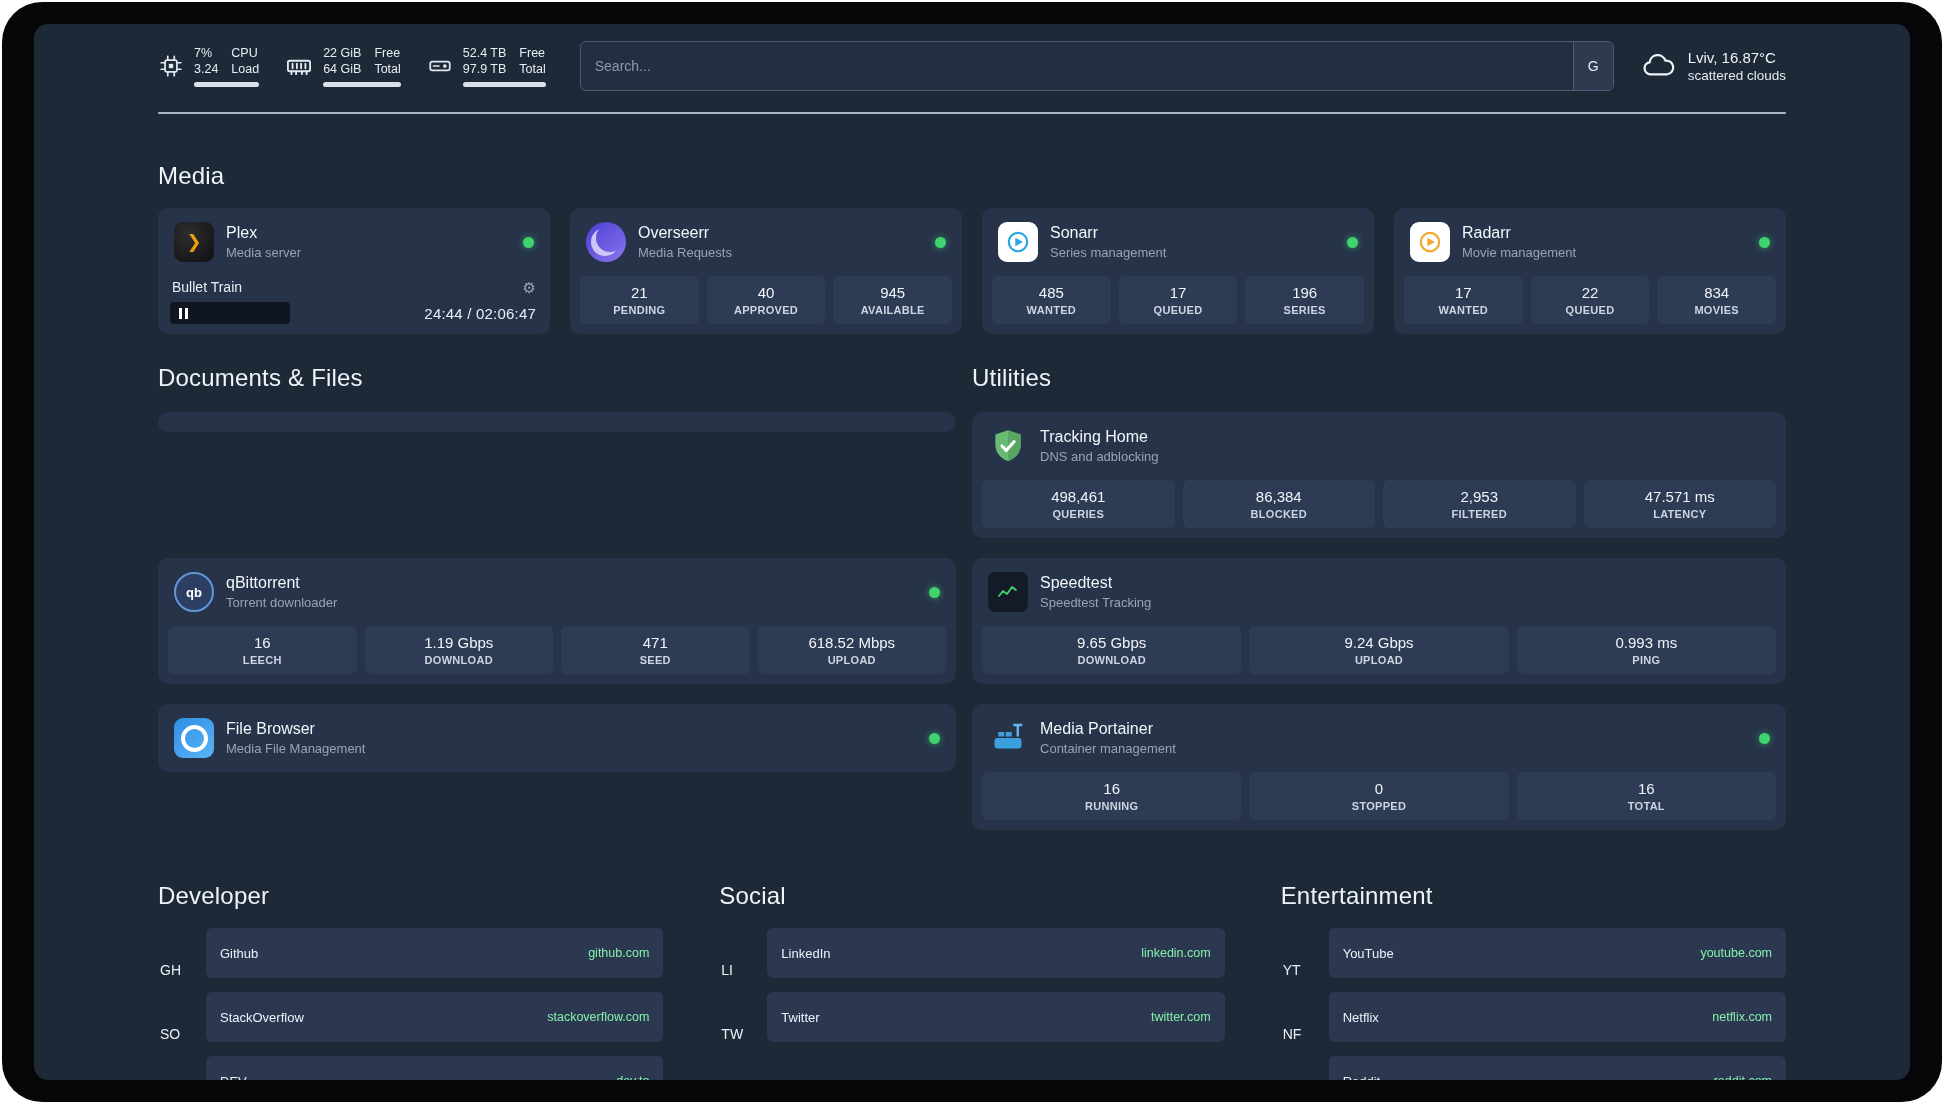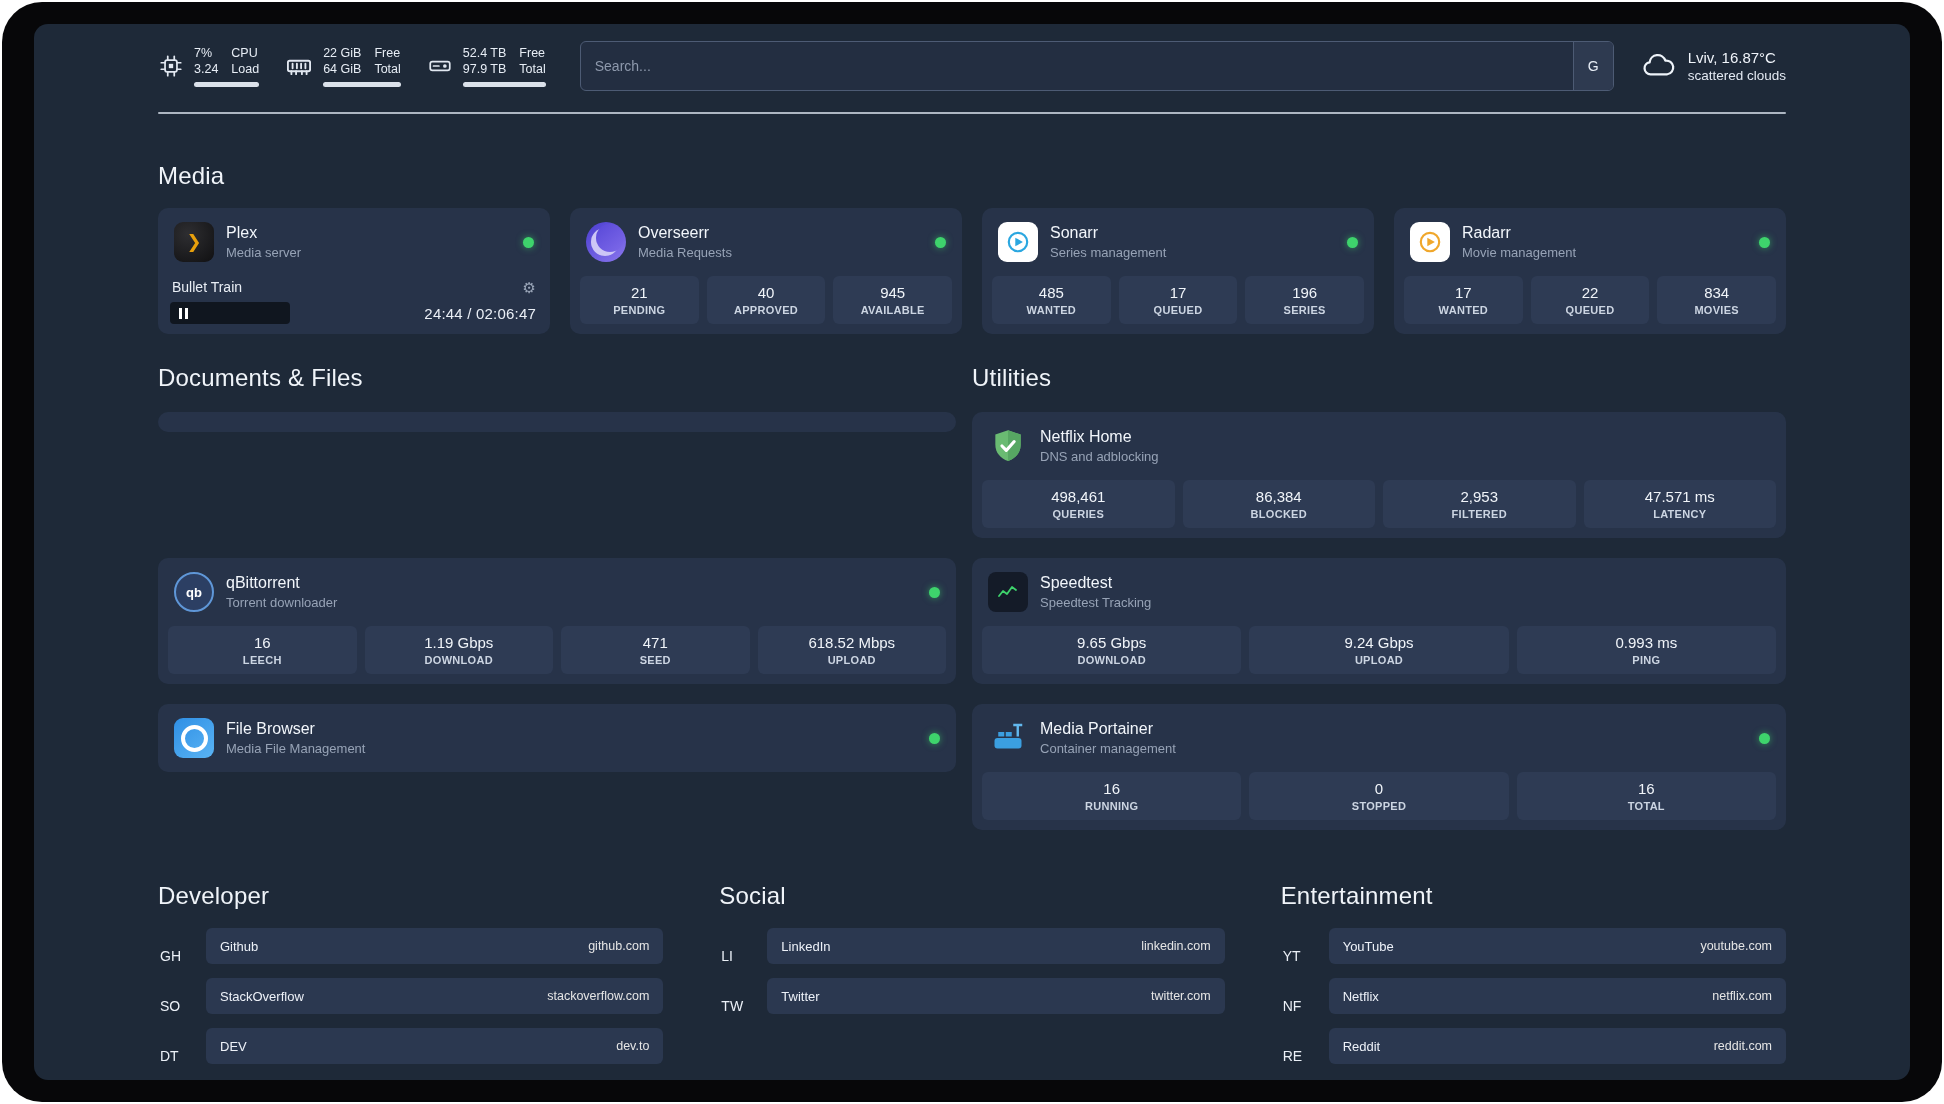--- a/index.html
+++ b/index.html
@@ -67,23 +67,23 @@
   .icon-fb{background:linear-gradient(140deg,#2f8fe5,#5ab4f4)}
   .icon-fb::before{content:"";width:19px;height:19px;border:4px solid #fff;border-radius:50%}
   .icon-speedtest{background:#141b28;border-radius:8px}
   .icon-adguard,.icon-portainer{background:transparent}
 
   
   .bm-grid{display:grid;grid-template-columns:repeat(3,1fr);gap:0 56px;margin-top:52px;align-items:start;padding-bottom:36px}
   .bm-title{margin-bottom:18px}
   .bm-row{display:flex;align-items:flex-end;margin-bottom:14px;cursor:pointer}
   .bm-abbr{width:48px;flex:none;font-size:14px;color:#ebf0f7;padding-left:2px}
-  .bm-pill{flex:1;display:flex;align-items:center;justify-content:space-between;background:#2b3850;border-radius:6px;height:36px;padding:0 14px}
+  .bm-pill{flex:1;display:flex;align-items:center;justify-content:space-between;background:#2b3850;border-radius:6px;height:50px;padding:0 14px}
   .bm-name{font-size:13px;color:#edf1f8}
-  .bm-url{font-size:12.5px;color:#e5e5e5}
+  .bm-url{font-size:12.5px;color:#86efac}
 </style>
 </head>
 <body>
 
 <div class="window">
 <div class="board">
 <div class="content">
 
   <header class="topbar">
 
@@ -302,21 +302,21 @@
     <div class="card">
       <div class="card-head">
         <span class="app-icon icon-adguard">
           <svg width="38" height="38" viewBox="0 0 24 24">
             <path d="M12 2l8 2.8v6.4c0 5-3.2 8.6-8 10.3-4.8-1.7-8-5.3-8-10.3V4.8L12 2z" fill="#6abb72"></path>
             <path d="M12 2l8 2.8v6.4c0 5-3.2 8.6-8 10.3V2z" fill="#57a763"></path>
             <path d="M8.2 12l2.7 2.8 5-5.6" stroke="#fff" stroke-width="2" fill="none" stroke-linecap="round" stroke-linejoin="round"></path>
           </svg>
         </span>
         <div class="app-meta">
-          <div class="app-name">Netflix Home</div>
+          <div class="app-name">Tracking Home</div>
           <div class="app-sub">DNS and adblocking</div>
         </div>
       </div>
       <div class="tiles">
         <div class="tile">
           <div class="tile-value">498,461</div>
           <div class="tile-label">QUERIES</div>
         </div>
         <div class="tile">
           <div class="tile-value">86,384</div>

